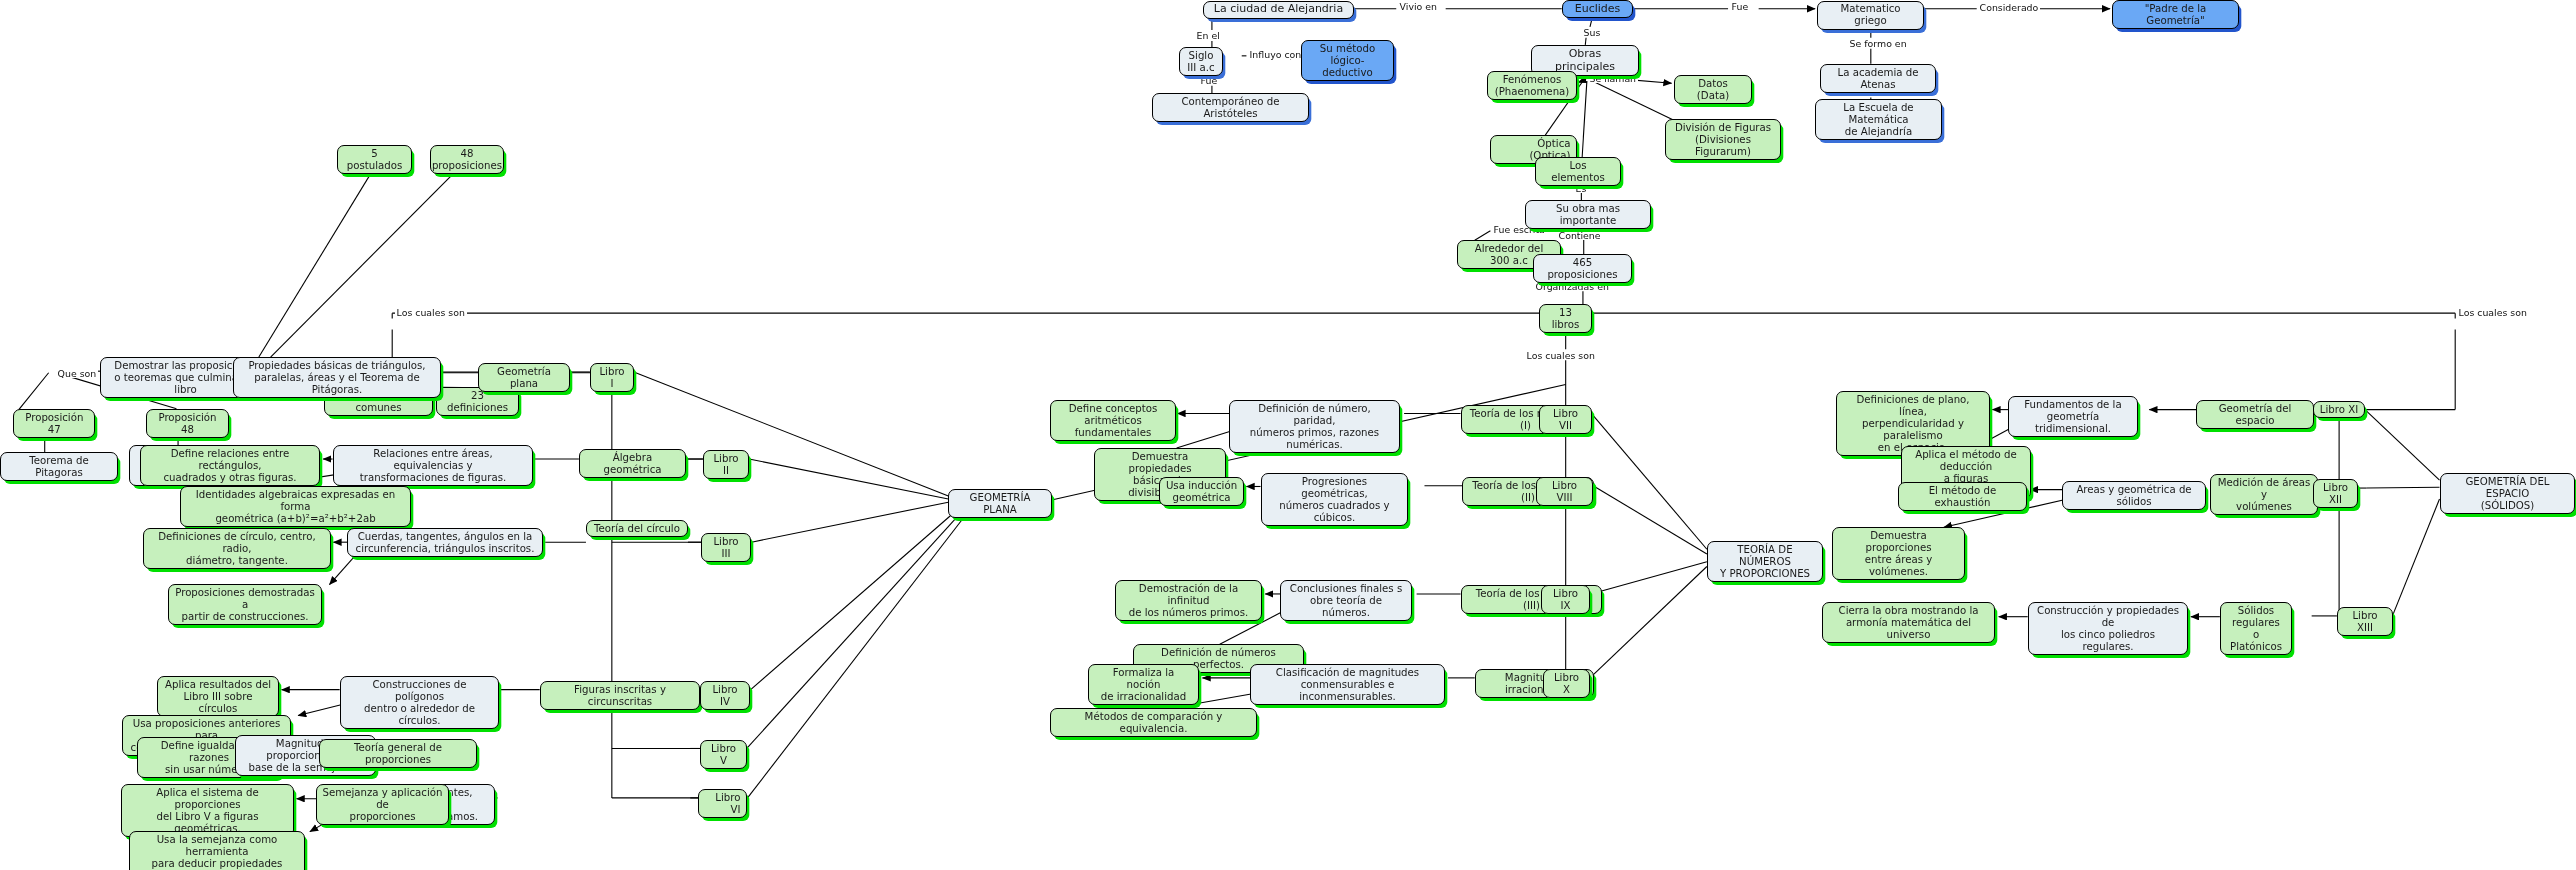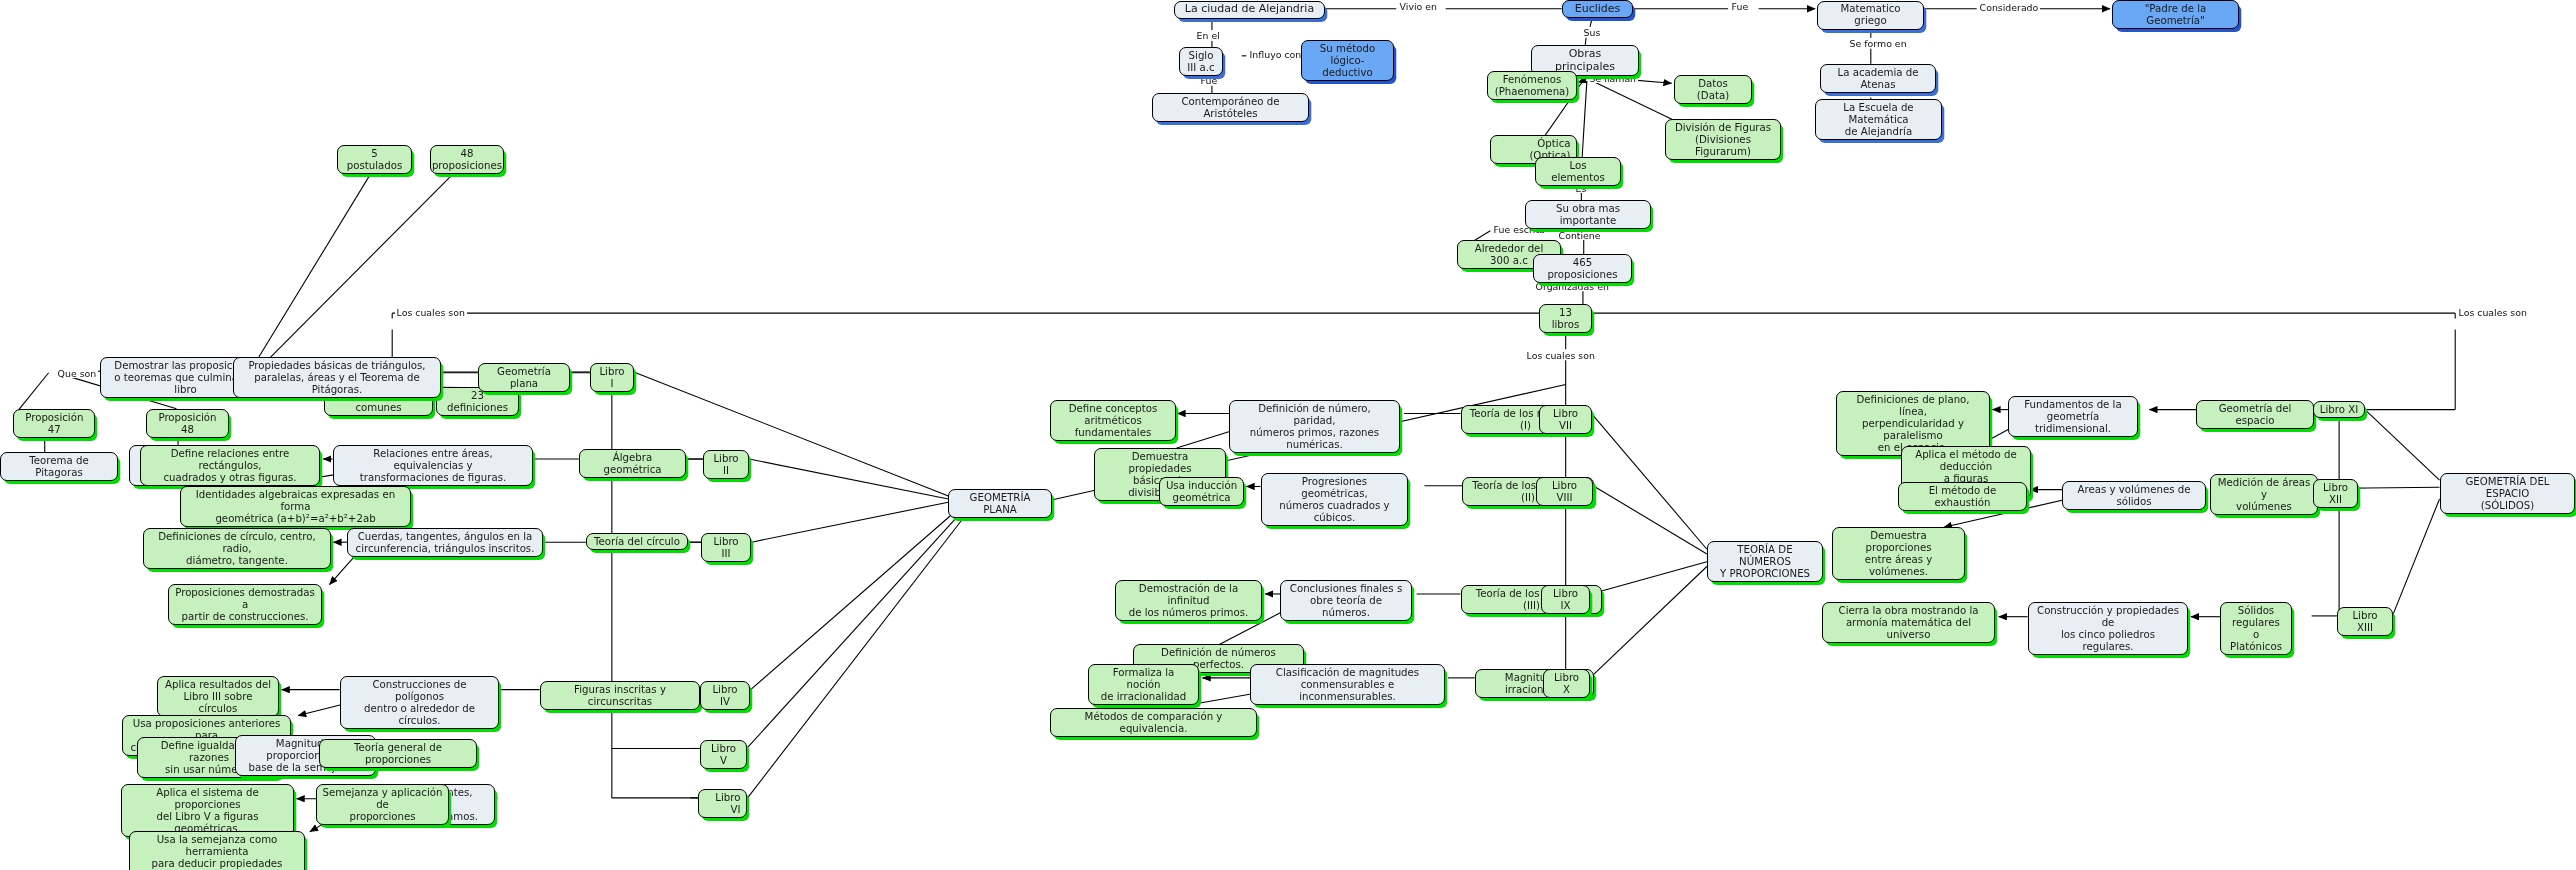--- a/index.html
+++ b/index.html
@@ -211,21 +211,21 @@
       <path d="M2830,786 L2793,786" marker-end="url(#ah)"></path>
       <path d="M2585,786 L2548,786" marker-end="url(#ah)"></path>
 
       <path d="M3110,612 L3015,522"></path>
       <path d="M3110,621 L3017,622"></path>
       <path d="M3110,636 L3050,785"></path>
     </g>
   </svg>
 
   <div id="nodes-host">
-      <div class="node n-bshadow" style="left: 1174px; top: 0.8px; width: 151px; min-height: 17px; font-size: 11px;">
+      <div class="node n-bshadow" style="left: 1203px; top: 0.8px; width: 151px; min-height: 17px; font-size: 11px;">
         <span style="white-space: pre-line;">La ciudad de Alejandria</span>
       </div>
       <div class="node n-strongblue" style="left: 1562px; top: 0px; width: 71px; min-height: 17px; font-size: 11px;">
         <span style="white-space: pre-line;">Euclides</span>
       </div>
       <div class="node n-bshadow" style="left: 1817px; top: 0.8px; width: 107px; min-height: 17px; font-size: 10.2px;">
         <span style="white-space: pre-line;">Matematico griego</span>
       </div>
       <div class="node n-strongblue" style="left: 2112px; top: 0px; width: 127px; min-height: 17px; font-size: 10.2px;">
         <span style="white-space: pre-line;">"Padre de la Geometría"</span>
@@ -337,21 +337,21 @@
 geométrica (a+b)²=a²+b²+2ab</span>
       </div>
       <div class="node n-green" style="left: 143px; top: 528px; width: 188px; min-height: 28px; font-size: 10.2px;">
         <span style="white-space: pre-line;">Definiciones de círculo, centro, radio,
 diámetro, tangente.</span>
       </div>
       <div class="node n-blue" style="left: 347px; top: 528px; width: 196px; min-height: 28px; font-size: 10.2px;">
         <span style="white-space: pre-line;">Cuerdas, tangentes, ángulos en la
 circunferencia, triángulos inscritos.</span>
       </div>
-      <div class="node n-green" style="left: 586px; top: 533px; width: 102px; min-height: 17px; font-size: 10.2px;">
+      <div class="node n-green" style="left: 586px; top: 520px; width: 102px; min-height: 17px; font-size: 10.2px;">
         <span style="white-space: pre-line;">Teoría del círculo</span>
       </div>
       <div class="node n-green" style="left: 701px; top: 533px; width: 50px; min-height: 17px; font-size: 10.2px;">
         <span style="white-space: pre-line;">Libro III</span>
       </div>
       <div class="node n-green" style="left: 168px; top: 584px; width: 154px; min-height: 28px; font-size: 10.2px;">
         <span style="white-space: pre-line;">Proposiciones demostradas a
 partir de construcciones.</span>
       </div>
       <div class="node n-green" style="left: 157px; top: 676px; width: 122px; min-height: 28px; font-size: 10.2px;">
@@ -494,21 +494,21 @@
         <span style="white-space: pre-line;">Libro XI</span>
       </div>
       <div class="node n-green" style="left: 1901px; top: 446px; width: 130px; min-height: 28px; font-size: 10.2px;">
         <span style="white-space: pre-line;">Aplica el método de deducción
 a figuras tridimensionales.</span>
       </div>
       <div class="node n-green" style="left: 1898px; top: 482px; width: 129px; min-height: 17px; font-size: 10.2px;">
         <span style="white-space: pre-line;">El método de exhaustión</span>
       </div>
       <div class="node n-blue" style="left: 2062px; top: 481px; width: 144px; min-height: 17px; font-size: 10.2px;">
-        <span style="white-space: pre-line;">Areas y volúmenes de sólidos</span>
+        <span style="white-space: pre-line;">Areas y geométrica de sólidos</span>
       </div>
       <div class="node n-green" style="left: 2210px; top: 474px; width: 108px; min-height: 28px; font-size: 10.2px;">
         <span style="white-space: pre-line;">Medición de áreas y
 volúmenes</span>
       </div>
       <div class="node n-green" style="left: 2313px; top: 479px; width: 45px; min-height: 17px; font-size: 10.2px;">
         <span style="white-space: pre-line;">Libro XII</span>
       </div>
       <div class="node n-green" style="left: 1832px; top: 527px; width: 133px; min-height: 28px; font-size: 10.2px;">
         <span style="white-space: pre-line;">Demuestra proporciones

